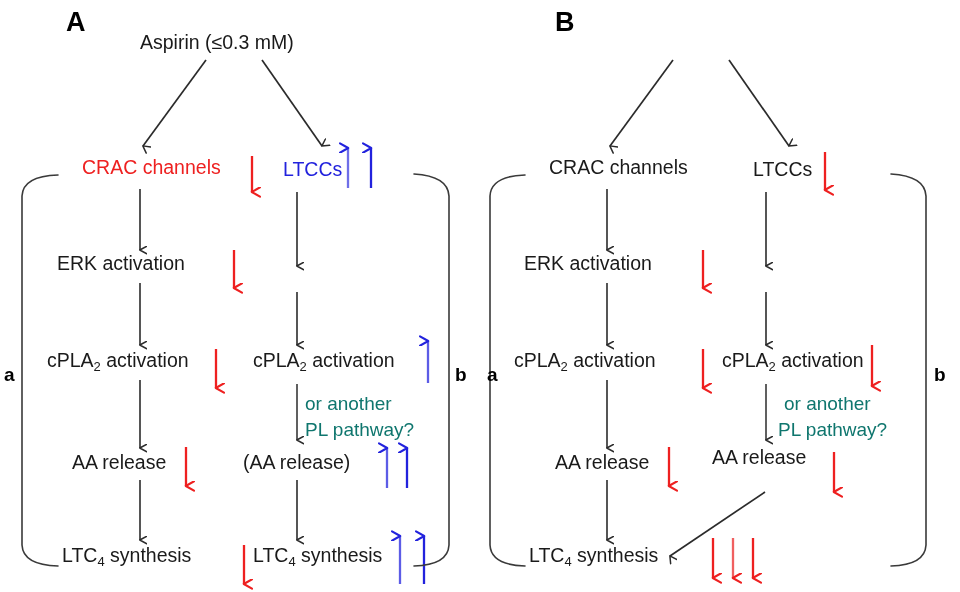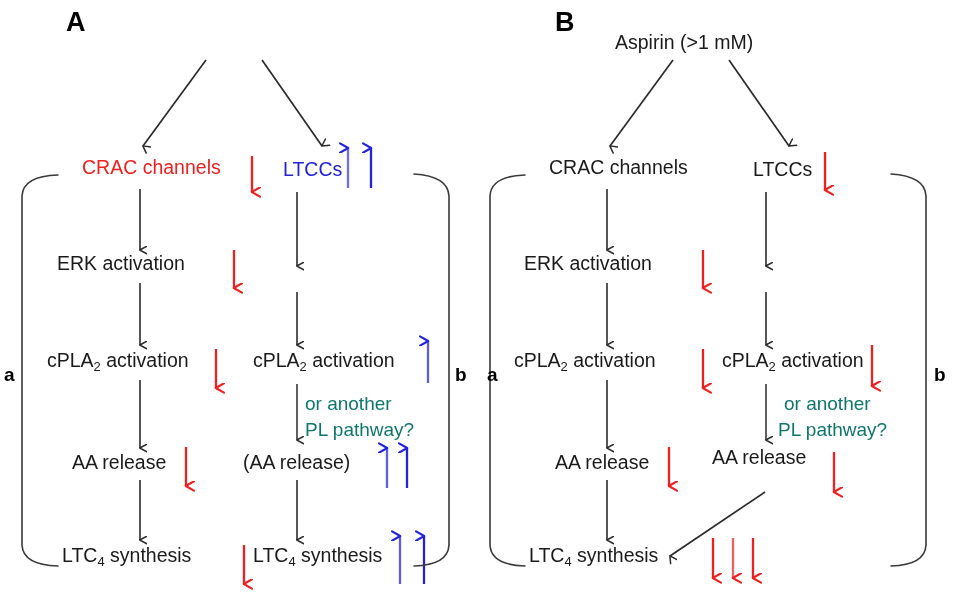--- a/index.html
+++ b/index.html
@@ -128,20 +128,21 @@
       <path d="M733,538 L733,578" fill="none" stroke="#f06060" stroke-width="2.3" marker-end="url(#ahR)"></path>
       <path d="M753,538 L753,578" fill="none" stroke="#ee2020" stroke-width="2.3" marker-end="url(#ahR)"></path>
 
       <path d="M525,175 Q491,176 490,196 L490,545 Q491,565 525,566" fill="none" stroke="#3a3a3a" stroke-width="1.6" stroke-linecap="round"></path>
       <path d="M891,174 Q925,176 926,196 L926,545 Q925,565 891,566" fill="none" stroke="#3a3a3a" stroke-width="1.6" stroke-linecap="round"></path>
     </g>
   </svg>
 
   <div class="abs panel-letter" style="left:66px;top:7px;">A</div>
 
+  <div class="abs node" style="left:140px;top:32px;">Aspirin (≤0.3 mM)</div>
 
   <div class="abs node red-text" style="left:82px;top:157px;">CRAC channels</div>
 
   <div class="abs node blue-text" style="left:283px;top:159px;">LTCCs</div>
 
   <div class="abs node" style="left:57px;top:253px;">ERK activation</div>
 
   <div class="abs node" style="left:47px;top:350px;"><span>cPLA</span><sub>2</sub><span> activation</span></div>
 
   <div class="abs node" style="left:253px;top:350px;"><span>cPLA</span><sub>2</sub><span> activation</span></div>
@@ -155,21 +156,20 @@
 
   <div class="abs node" style="left:62px;top:545px;"><span>LTC</span><sub>4</sub><span> synthesis</span></div>
 
   <div class="abs node" style="left:253px;top:545px;"><span>LTC</span><sub>4</sub><span> synthesis</span></div>
 
   <div class="abs brace-label" style="left:4px;top:364px;">a</div>
   <div class="abs brace-label" style="left:455px;top:364px;">b</div>
 
   <div class="abs panel-letter" style="left:555px;top:7px;">B</div>
 
-  <div class="abs node" style="left:615px;top:32px;">Aspirin (&gt;1 mM)</div>
 
   <div class="abs node" style="left:549px;top:157px;">CRAC channels</div>
 
   <div class="abs node" style="left:753px;top:159px;">LTCCs</div>
 
   <div class="abs node" style="left:524px;top:253px;">ERK activation</div>
 
   <div class="abs node" style="left:514px;top:350px;"><span>cPLA</span><sub>2</sub><span> activation</span></div>
 
   <div class="abs node" style="left:722px;top:350px;"><span>cPLA</span><sub>2</sub><span> activation</span></div>

